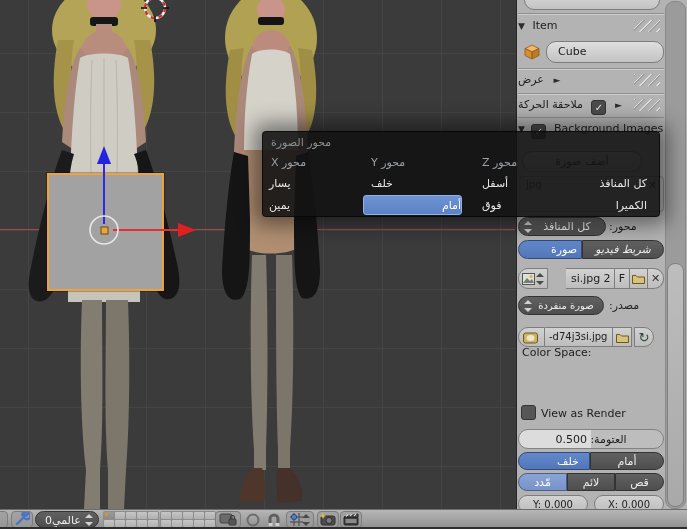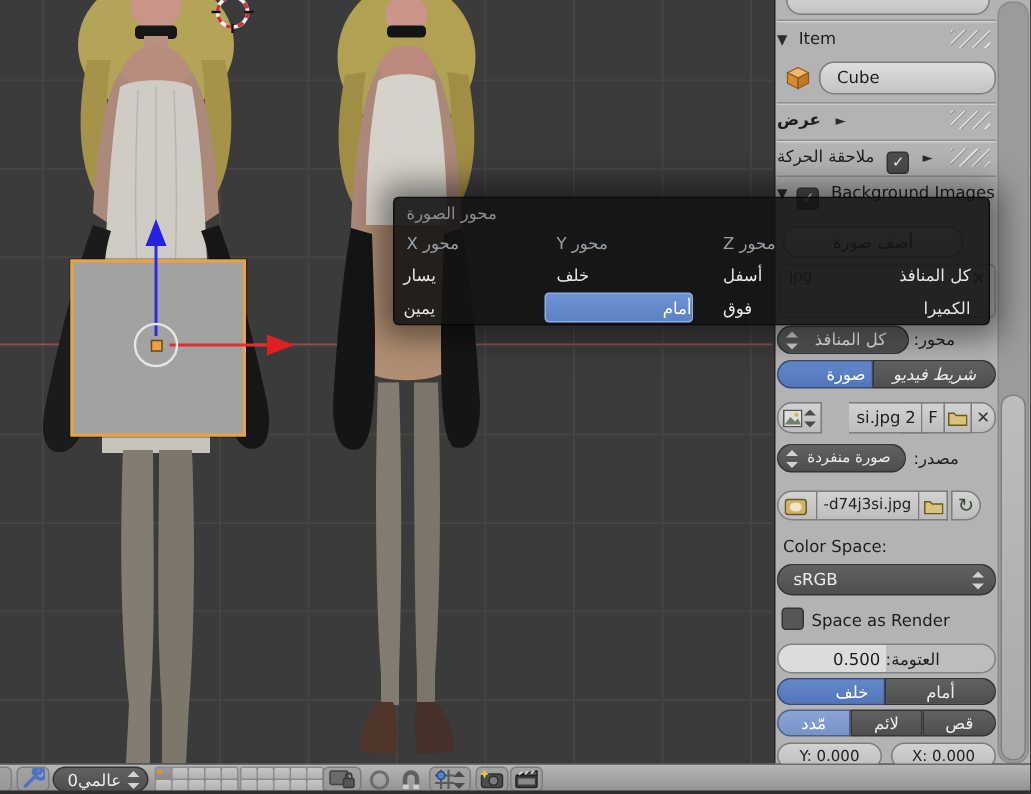--- a/index.html
+++ b/index.html
@@ -155,21 +155,21 @@
     <svg class="abs" style="left:7px;top:44px" width="16" height="16">
       <polygon points="8,1 15,4.5 8,8 1,4.5" fill="#f2b66d" stroke="#8a5a1a" stroke-width="0.8"></polygon>
       <polygon points="1,4.5 8,8 8,15 1,11.5" fill="#d78d2f" stroke="#8a5a1a" stroke-width="0.8"></polygon>
       <polygon points="15,4.5 8,8 8,15 15,11.5" fill="#bf7a22" stroke="#8a5a1a" stroke-width="0.8"></polygon>
     </svg>
     <div class="abs fieldlight" style="left:29px;top:41px;width:118px;height:22px;line-height:20px;padding-left:11px;">
       <span>Cube</span>
     </div>
     <div class="abs" style="left:1px;top:68px;width:146px;height:1px;background:#8f8f8f;box-shadow:0 1px 0 rgba(255,255,255,.35);"></div>
 
-    <div class="abs phead" style="left:1px;top:70px;font-weight:bold;">
+    <div class="abs phead" style="left:1px;top:70px;">
       <span class="rtl">عرض</span>
       <span class="tri" style="margin-left:6px;">►</span>
       <span class="grip"></span>
     </div>
     <div class="abs" style="left:1px;top:93px;width:146px;height:1px;background:#8f8f8f;box-shadow:0 1px 0 rgba(255,255,255,.35);"></div>
 
     <div class="abs phead" style="left:1px;top:95px;">
       <span class="rtl">ملاحقة الحركة</span>
       <span class="chk" style="margin-left:5px;">✓</span>
       <span class="tri" style="margin-left:5px;">►</span>
@@ -255,31 +255,24 @@
     </div>
     <div class="abs btnlite cen" style="left:96px;top:327px;width:19px;height:20px;border-left:none;">
       <svg width="13" height="11">
         <path d="M0.5,2.5 L4,2.5 L5.5,4 L12.5,4 L12.5,10.5 L0.5,10.5 Z" fill="#d9c27a" stroke="#6b5a20"></path>
       </svg>
     </div>
     <div class="abs btnlite rR cen" style="left:117px;top:327px;width:20px;height:20px;color:#3a4a3a;font-size:13px;">
       <span>↻</span>
     </div>
 
-    <div class="abs lbl" style="left:5px;top:358px;">Color Space:</div>
-    <div class="abs btndark rA" style="left:1px;top:376px;width:146px;height:21px;line-height:19px;padding-left:10px;">
-      <span>sRGB</span>
-      <span class="updn">
-          <i class="u"></i>
-          <i class="d"></i>
-        </span>
-    </div>
+    <div class="abs lbl" style="left:5px;top:346px;">Color Space:</div>
 
     <span class="chk off abs" style="left:4px;top:405px;">✓</span>
-    <div class="abs lbl" style="left:24px;top:407px;">Space as Render</div>
+    <div class="abs lbl" style="left:24px;top:407px;">View as Render</div>
 
     <div class="abs rA cen" style="left:1px;top:429px;width:146px;height:20px;border:1px solid #828282;box-sizing:border-box;
          background:linear-gradient(to right,#dcdcdc 0 50%,#bdbdbd 50%);">
       <span class="rtl">العتومة: 0.500</span>
     </div>
 
     <div class="abs btnblue rL cen" style="left:1px;top:452px;width:72px;height:18px;">
       <span class="rtl">خلف</span>
     </div>
     <div class="abs btndark rR cen" style="left:73px;top:452px;width:74px;height:18px;">

